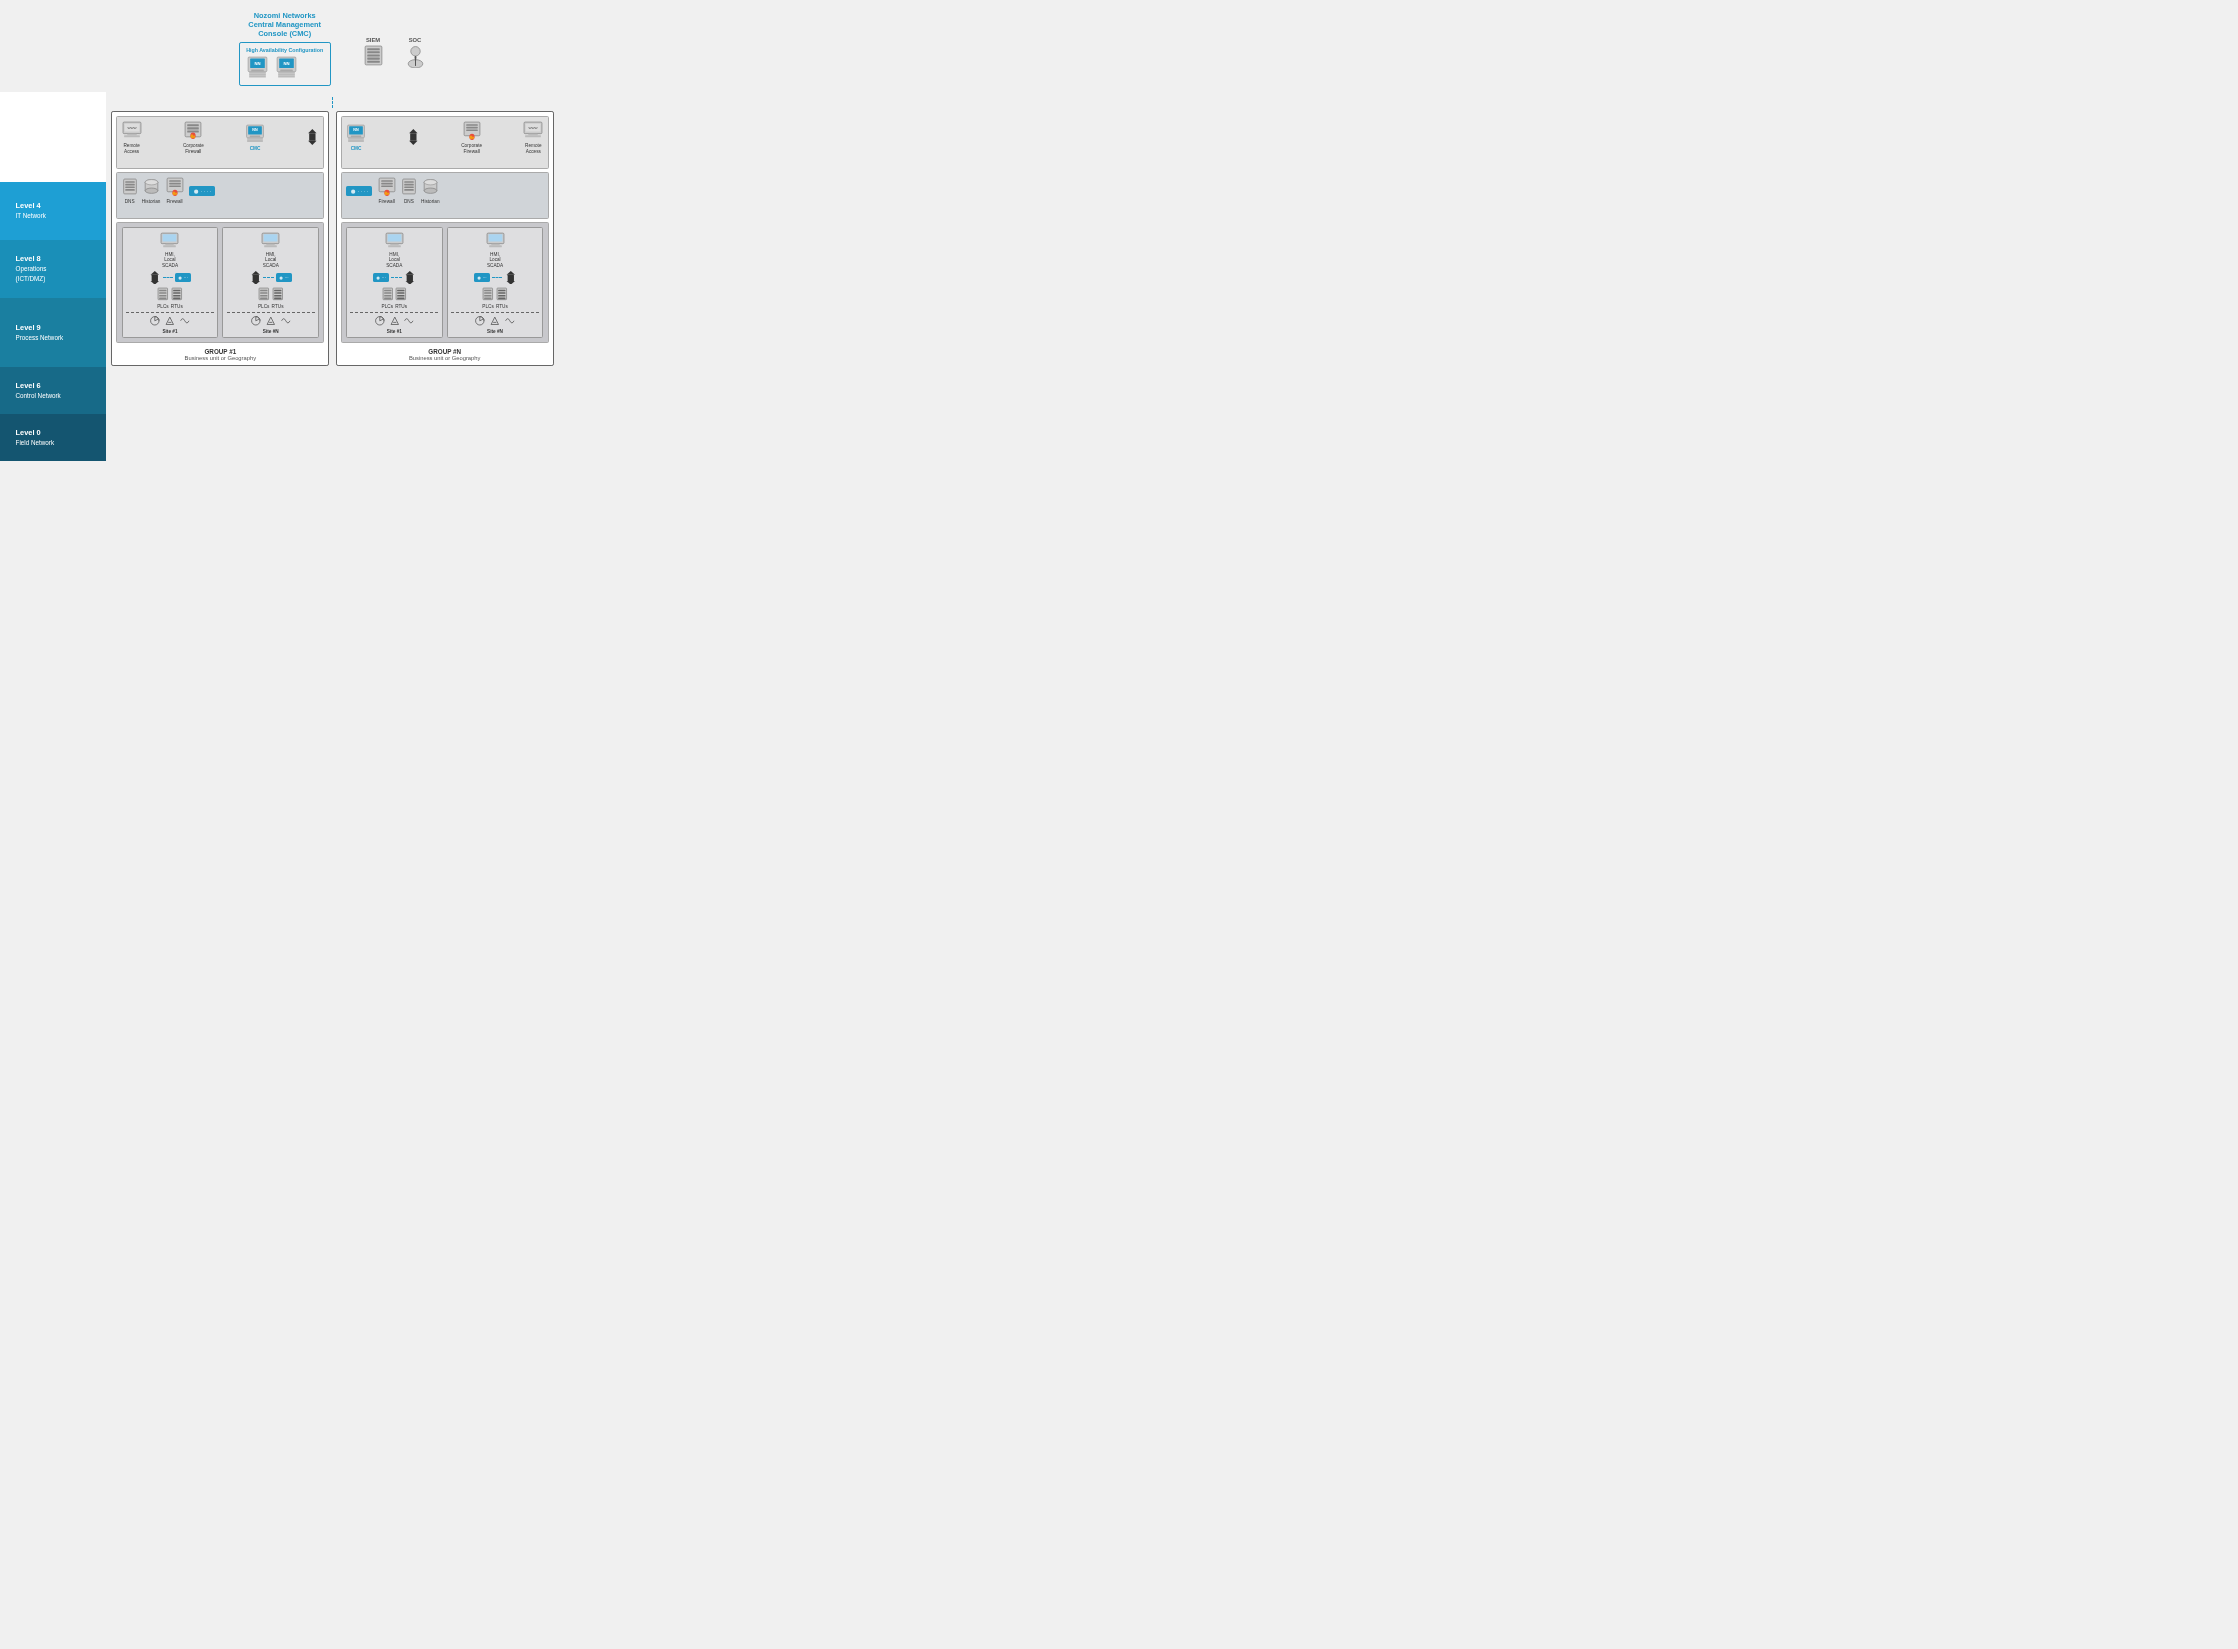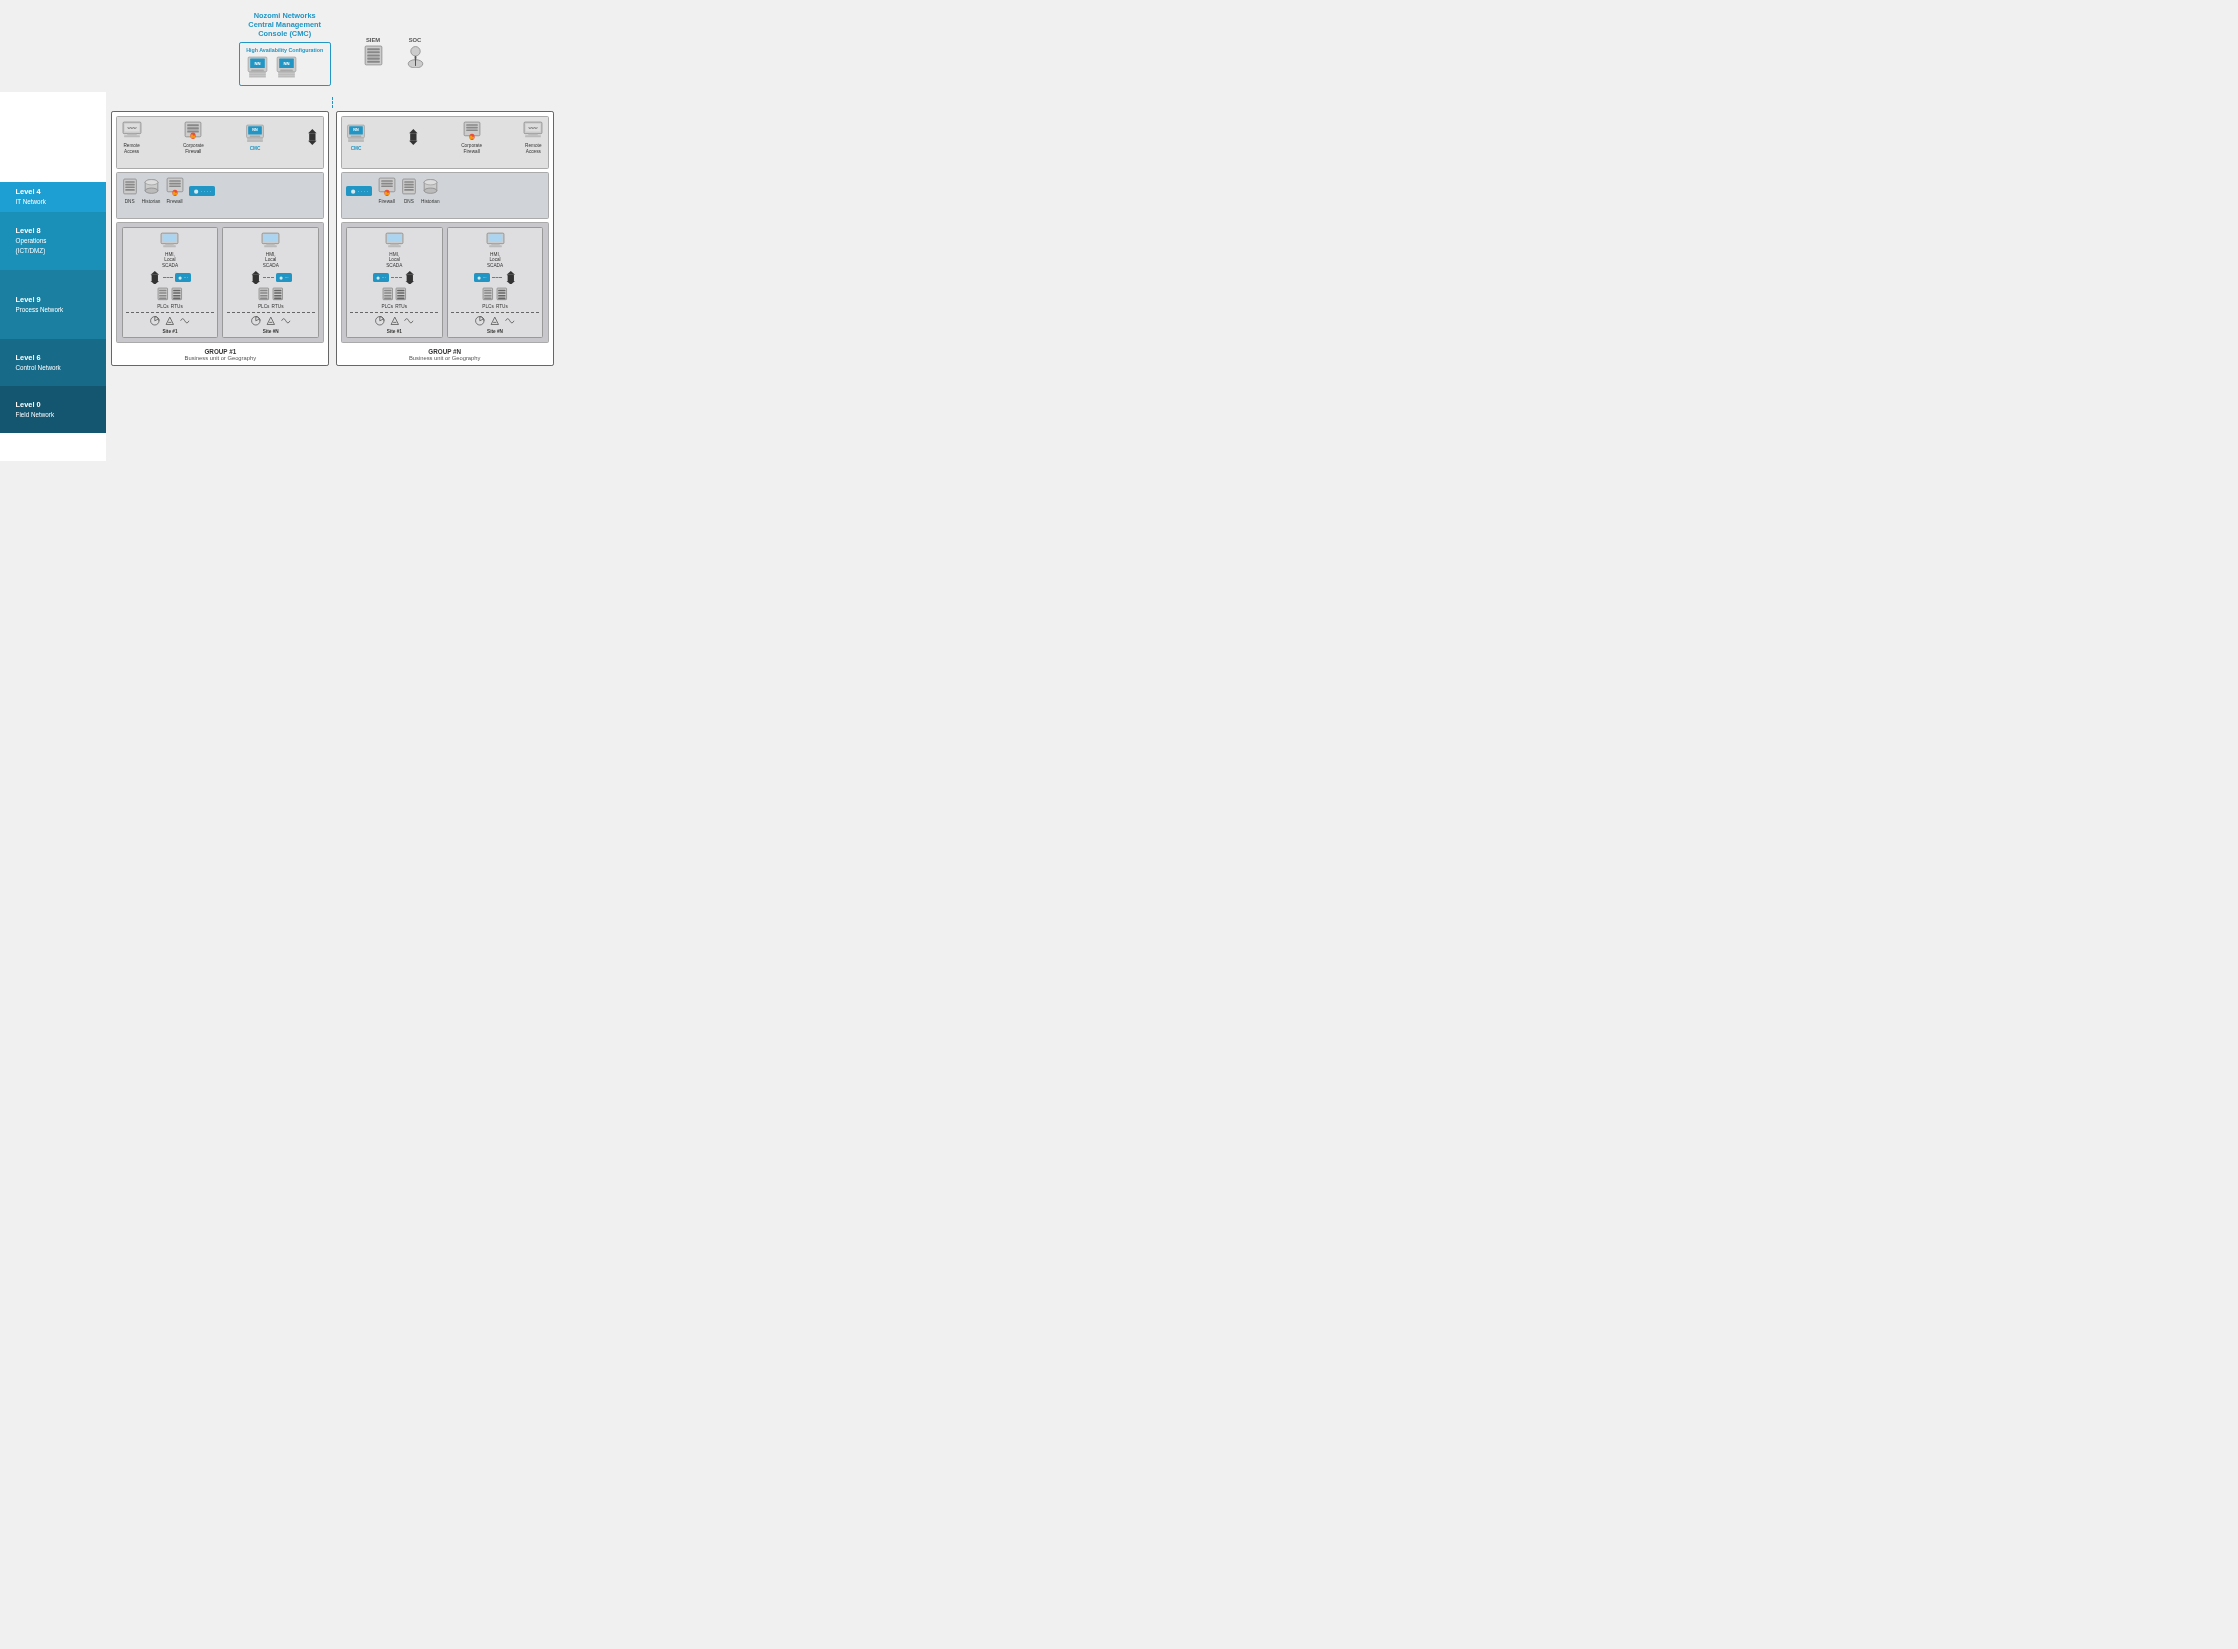--- a/index.html
+++ b/index.html
@@ -40,21 +40,21 @@
       width: 95px;
     }
     .level-label-inner strong {
       display: block;
       font-size: 7.4px;
       font-weight: 800;
     }
     .level-label-inner span {
       font-size: 6.3px;
     }
-    .bg-blue4 { background: #1e9fd4; height: 30px; justify-content: center; }
+    .bg-blue4 { background: #1e9fd4; height: 58px; justify-content: center; }
     .bg-blue3 { background: #1a8fb8; height: 58px; justify-content: center; }
     .bg-blue2 { background: #1a7fa0; height: 69px; justify-content: center; }
     .bg-blue1 { background: #176a88; height: 47px; justify-content: center; }
     .bg-blue0 { background: #145570; height: 47px; justify-content: center; }
     .diagram-content {
       flex: 1;
       padding: 5.3px;
       background: #f0f0f0;
     }
     

